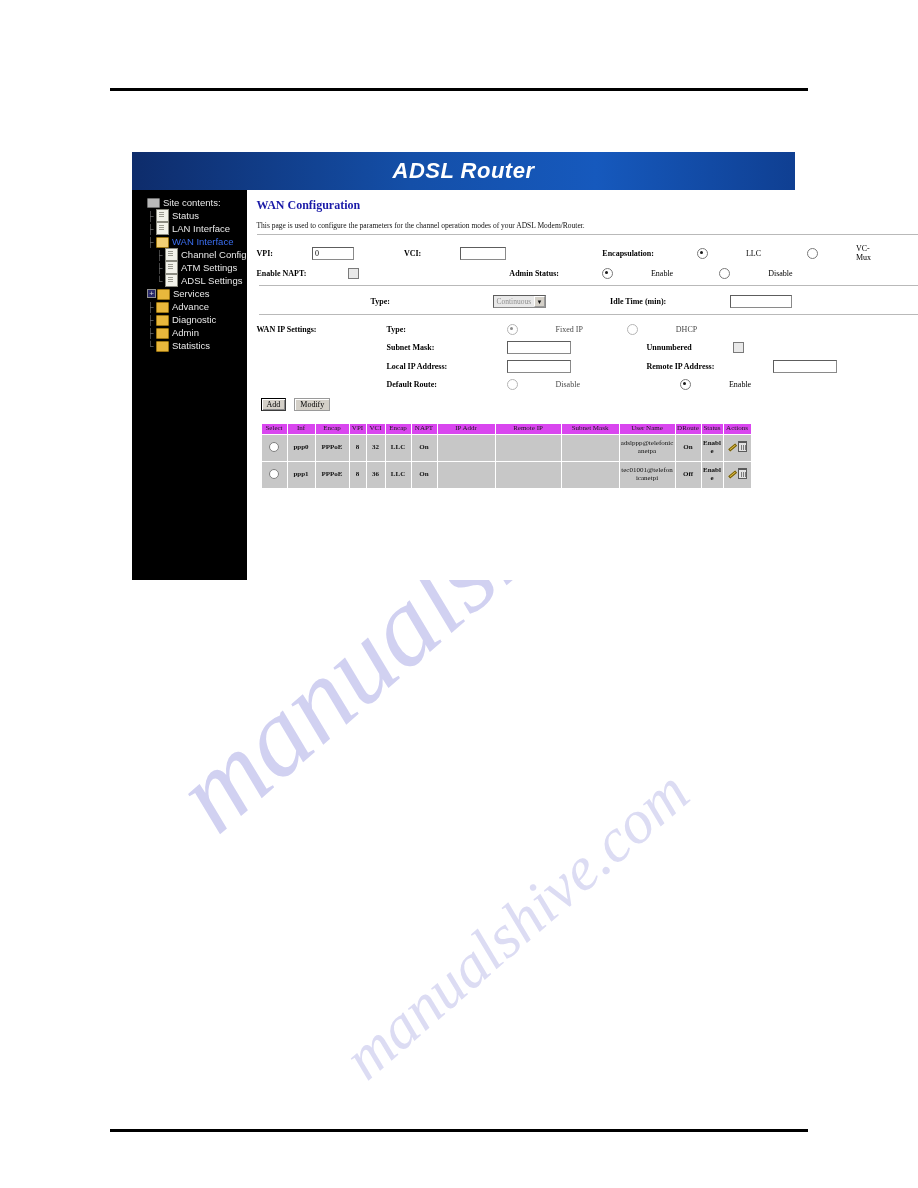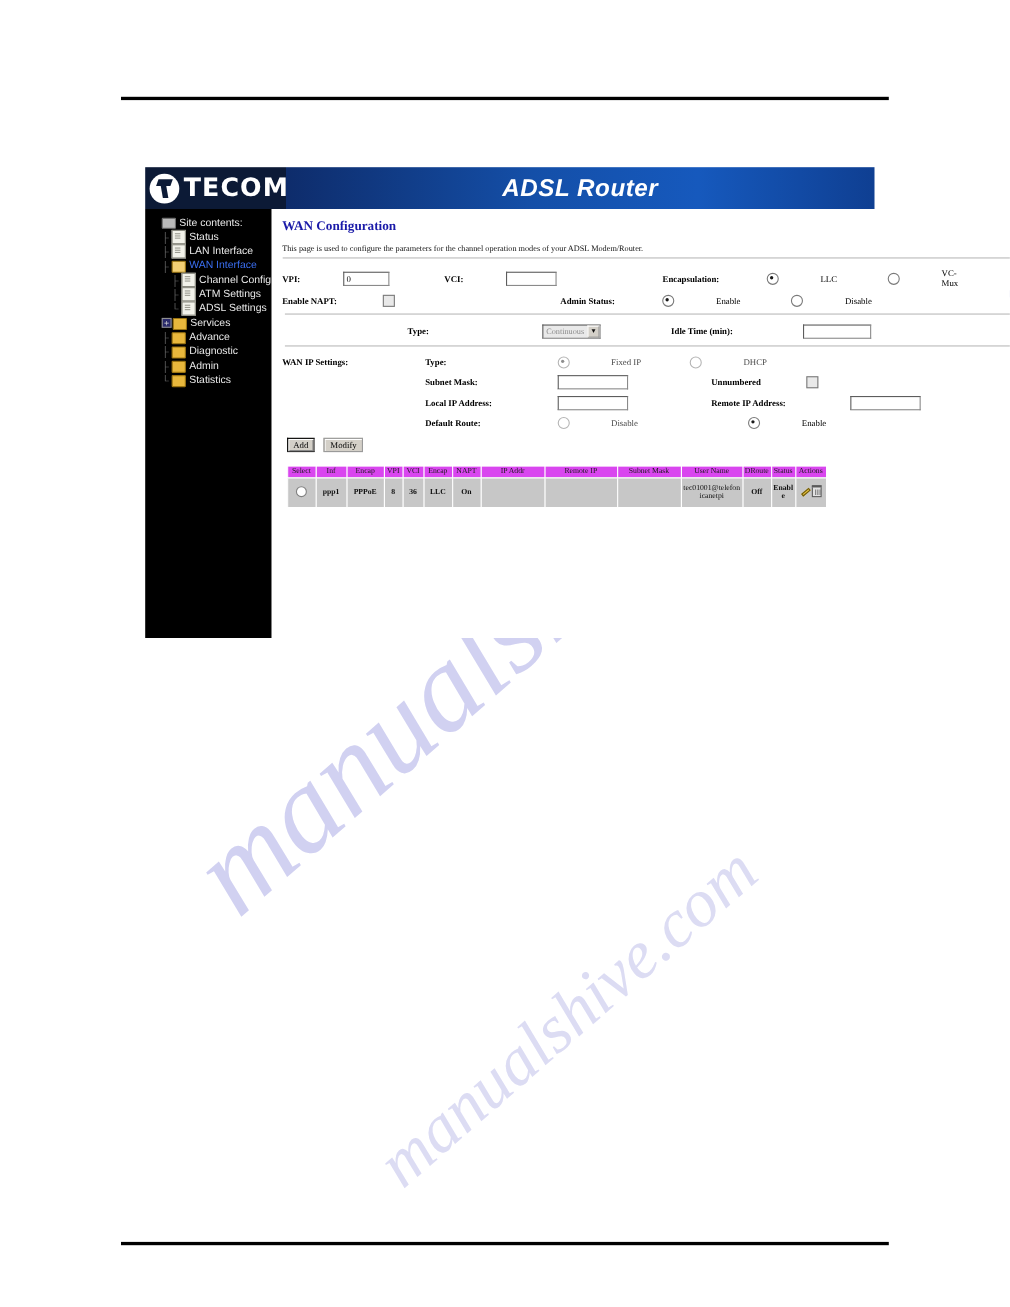--- a/index.html
+++ b/index.html
@@ -458,24 +458,20 @@
 
 <div class="watermark">
   <div class="wm-text wm-1">manualshive.com</div>
   <div class="wm-text wm-2">manualshive.com</div>
   <div class="wm-text wm-3">manualshive.com</div>
 </div>
 
 <div class="ui">
 
   <div class="banner">
-    <div class="banner-left">
-      <div class="logo-mark"></div>
-      <div class="logo-text">TECOM</div>
-    </div>
     <div class="banner-right">
       <div class="banner-title">ADSL Router</div>
     </div>
   </div>
 
   <div class="ui-body">
 
     <div class="sidebar">
       <div class="tree-row">
         <span class="ico ico-root"></span>
@@ -677,20 +673,41 @@
             <th>Subnet Mask</th>
             <th>User Name</th>
             <th>DRoute</th>
             <th>Status</th>
             <th>Actions</th>
           </tr>
         </thead>
         <tbody>
           <tr>
             <td><span class="radio-sm"></span></td>
+            <td class="bold">ppp0</td>
+            <td class="bold">PPPoE</td>
+            <td class="bold">8</td>
+            <td class="bold">32</td>
+            <td class="bold">LLC</td>
+            <td class="bold">On</td>
+            <td></td>
+            <td></td>
+            <td></td>
+            <td>adslppp@telefonicanetpa</td>
+            <td class="bold">On</td>
+            <td class="bold">Enable</td>
+            <td>
+              <span class="act">
+                <span class="ic-pencil"></span>
+                <span class="ic-trash"></span>
+              </span>
+            </td>
+          </tr>
+          <tr>
+            <td><span class="radio-sm"></span></td>
             <td class="bold">ppp1</td>
             <td class="bold">PPPoE</td>
             <td class="bold">8</td>
             <td class="bold">36</td>
             <td class="bold">LLC</td>
             <td class="bold">On</td>
             <td></td>
             <td></td>
             <td></td>
             <td>tec01001@telefonicanetpi</td>

